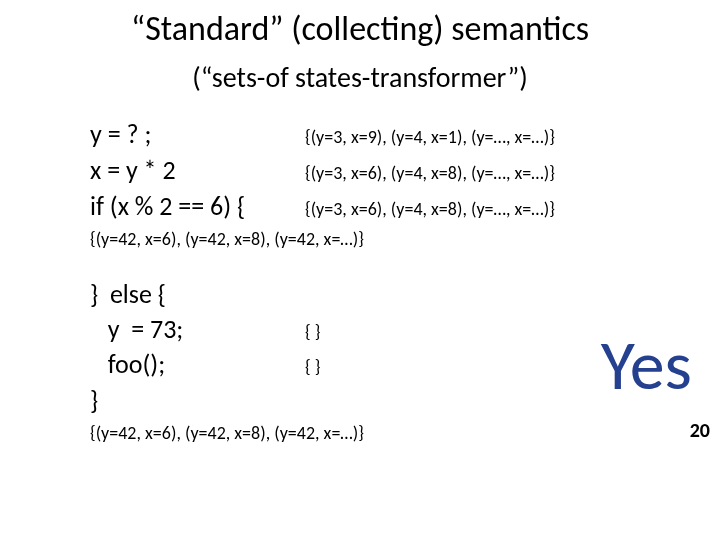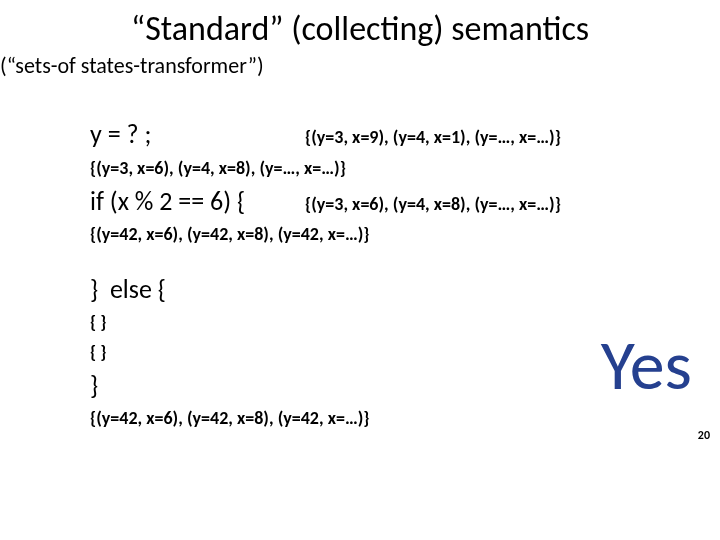--- a/index.html
+++ b/index.html
@@ -22,25 +22,25 @@
     position: absolute;
     top: 12px;
     left: 0;
     width: 720px;
     text-align: center;
     font-size: 34px;
     line-height: 1.0;
   }
   .subtitle {
     position: absolute;
-    top: 52px;
+    top: 60px;
     left: 0;
     width: 720px;
-    text-align: left;
-    font-size: 22px;
+    text-align: center;
+    font-size: 28px;
   }
   .content {
     position: absolute;
     top: 118px;
     left: 90px;
     width: 600px;
   }
   .row {
     display: flex;
     align-items: baseline;
@@ -49,78 +49,80 @@
   .code {
     font-size: 26px;
     line-height: 1.25;
     white-space: pre;
     flex: 0 0 215px;
   }
   .ann {
     font-size: 18px;
     line-height: 1.6;
     white-space: nowrap;
-    font-weight: bold;
   }
   .gap {
     height: 22px;
   }
   .yes {
     position: absolute;
     right: 28px;
     bottom: 48px;
     font-size: 70px;
     color: #25408f;
     font-weight: 400;
     line-height: 1;
     text-align: center;
   }
   .pagenum {
     position: absolute;
     right: 10px;
     bottom: 6px;
-    font-size: 12px;
+    font-size: 20px;
     font-weight: bold;
   }
 </style>
 </head>
 <body>
 
 <div class="slide">
 
   <div class="title">“Standard” (collecting) semantics</div>
   <div class="subtitle">(“sets-of states-transformer”)</div>
 
   <div class="content">
 
     <div class="row">
       <div class="code">y = ? ;</div>
       <div class="ann">{(y=3, x=9), (y=4, x=1), (y=…, x=…)}</div>
     </div>
     <div class="row">
+      <div class="code">x = y * 2</div>
       <div class="ann">{(y=3, x=6), (y=4, x=8), (y=…, x=…)}</div>
     </div>
     <div class="row">
       <div class="code">if (x % 2 == 6) {</div>
       <div class="ann">{(y=3, x=6), (y=4, x=8), (y=…, x=…)}</div>
     </div>
     <div class="row">
       <div class="ann">{(y=42, x=6), (y=42, x=8), (y=42, x=…)}</div>
     </div>
 
     <div class="gap"></div>
 
     <div class="row">
       <div class="code">}  else {</div>
       <div class="ann"></div>
     </div>
     <div class="row">
+      <div class="code">   y  = 73;</div>
       <div class="ann">{ }</div>
     </div>
     <div class="row">
+      <div class="code">   foo();</div>
       <div class="ann">{ }</div>
     </div>
     <div class="row">
       <div class="code">}</div>
       <div class="ann"></div>
     </div>
     <div class="row">
       <div class="ann">{(y=42, x=6), (y=42, x=8), (y=42, x=…)}</div>
     </div>
 

